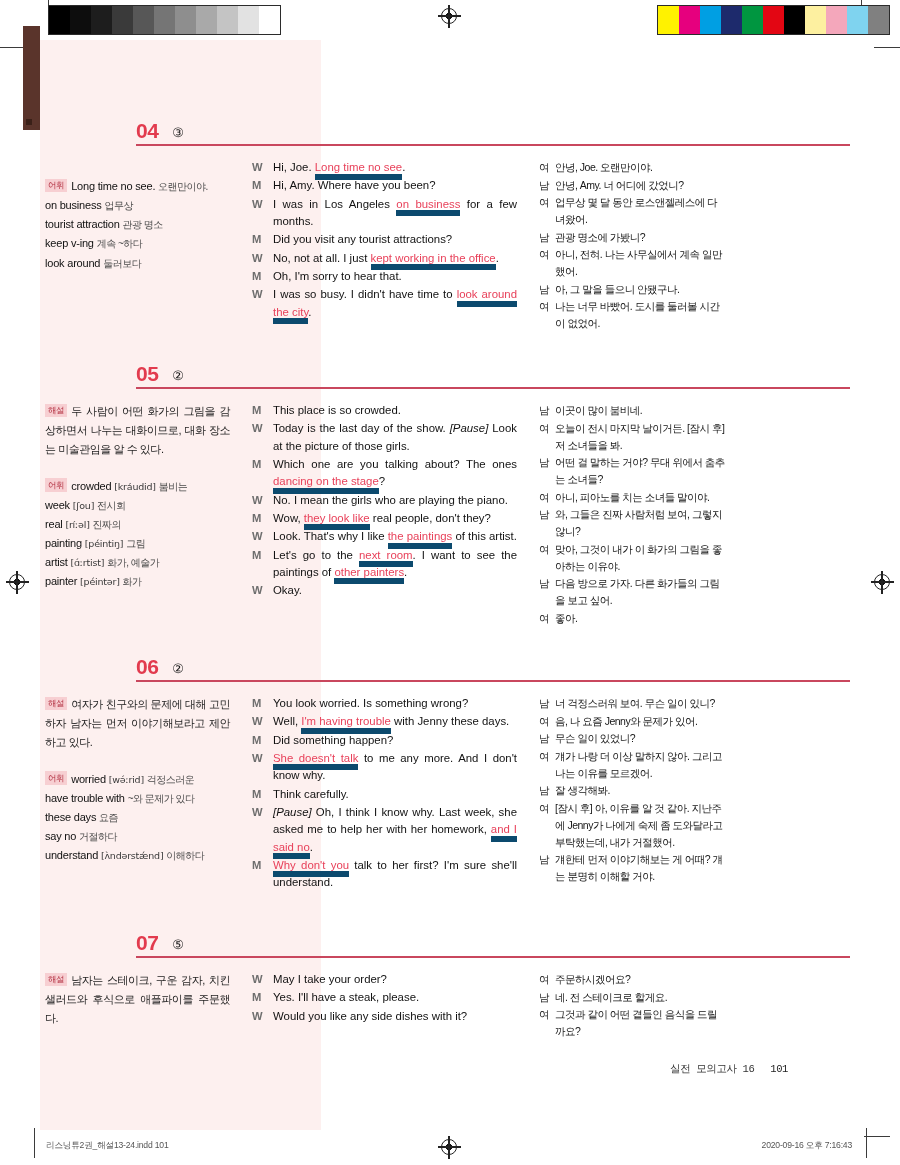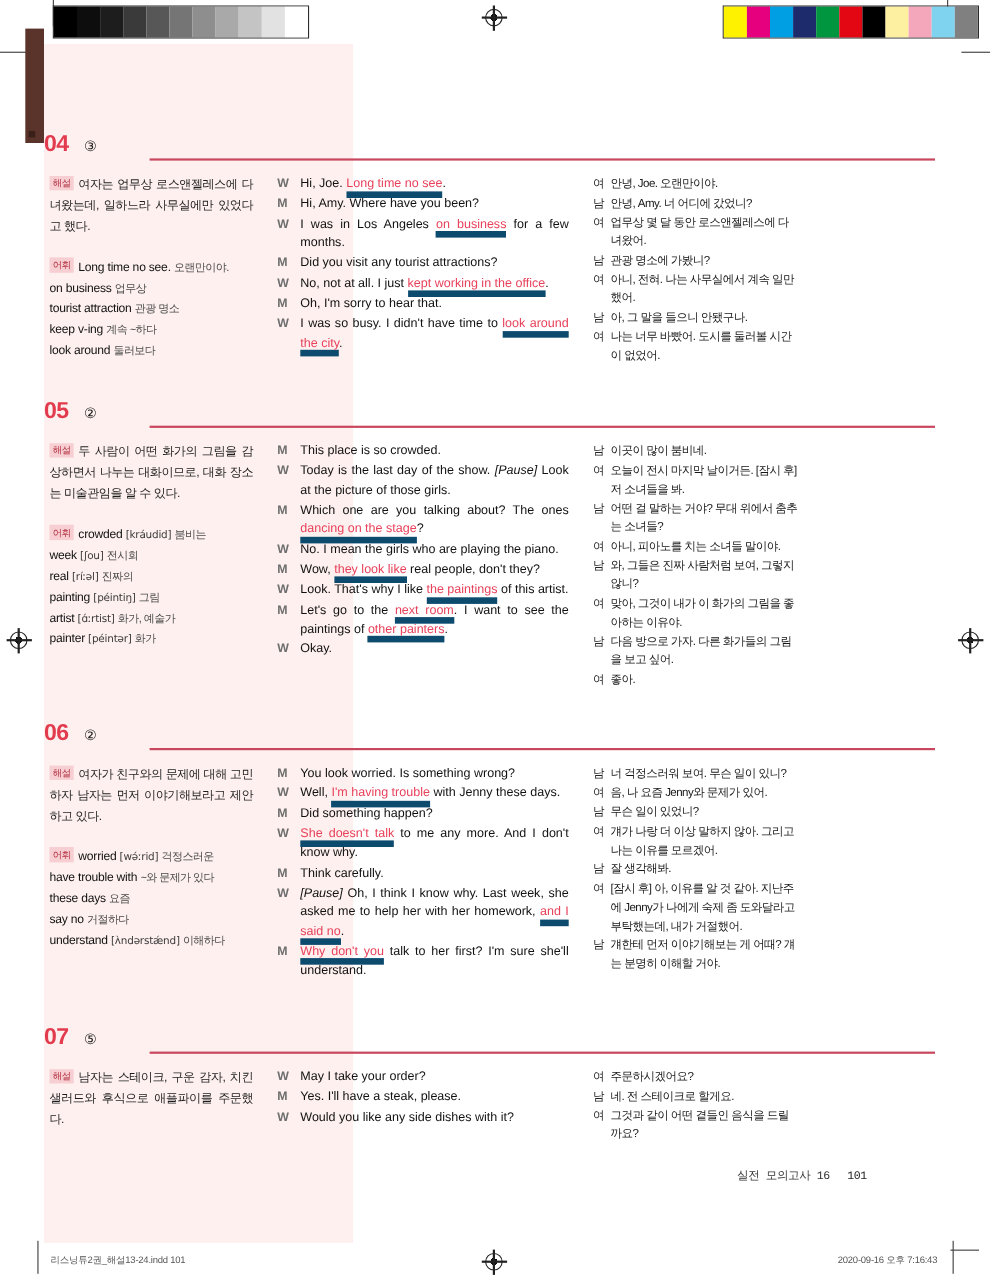--- a/index.html
+++ b/index.html
@@ -58,20 +58,21 @@
     position: absolute;
     left: 0; top: 0; right: 0; bottom: 0;
   }
 
   
   .section { position: absolute; left: 40px; width: 820px; }
 
   .sec-head {
     position: relative;
     height: 36px;
+    padding-left: 96px;
     display: flex;
     align-items: flex-end;
     gap: 14px;
   }
   .q-num {
     font-size: 21px;
     font-weight: bold;
     color: #e23b4e;
     letter-spacing: -0.5px;
     line-height: 1;
@@ -258,21 +259,20 @@
   <div class="content" id="sections-root">
       <div class="section" style="top: 105px;">
         <div class="sec-head">
           <span class="q-num">04</span>
           <span class="q-ans">③</span>
           <div class="rule"></div>
         </div>
         <div class="sec-body">
           <div class="col-left">
             <div class="col-left-inner">
-              <p class="explain"><span class="badge">해설</span><span>여자는 업무상 로스앤젤레스에 다녀왔는데, 일하느라 사무실에만 있었다고 했다.</span></p>
               <div class="vocab">
                 <div><span class="badge">어휘</span><span class="en">Long time no see.</span> <span class="ko">오랜만이야.</span></div>
                 <div><span class="en">on business</span> <span class="ko">업무상</span></div>
                 <div><span class="en">tourist attraction</span> <span class="ko">관광 명소</span></div>
                 <div><span class="en">keep v-ing</span> <span class="ko">계속 ~하다</span></div>
                 <div><span class="en">look around</span> <span class="ko">둘러보다</span></div>
               </div>
             </div>
           </div>
           <div class="col-mid">

